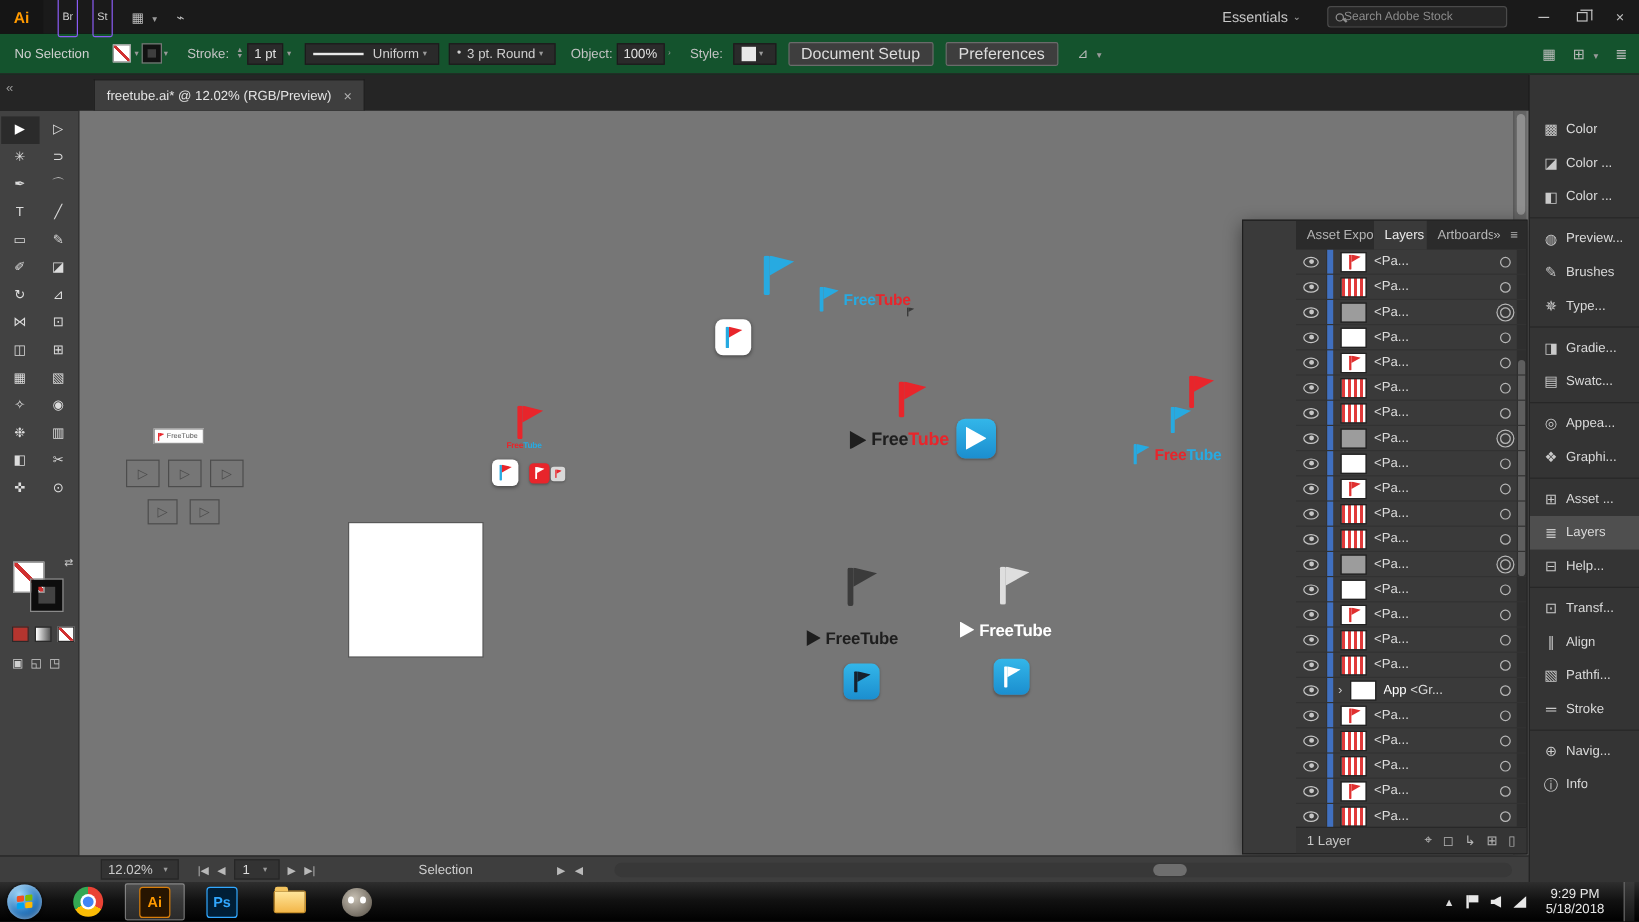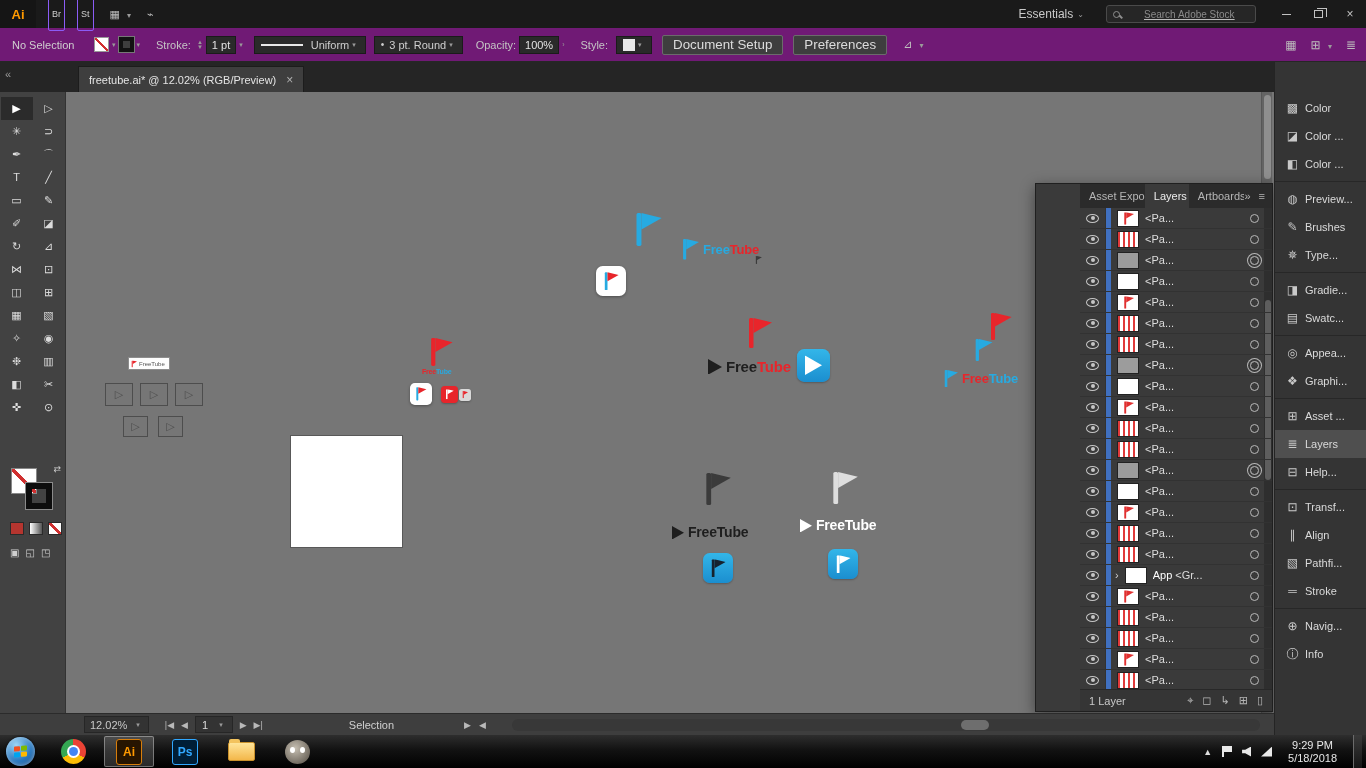--- a/index.html
+++ b/index.html
@@ -18,31 +18,31 @@
     margin-left:12px; color:#cfcfcf; }
   .mb-icon { margin-left:16px; color:#bdbdbd; font-size:11px; }
   .caret { font-size:8px; color:#9a9a9a; margin-left:4px; }
   .workspace { margin-left:auto; display:flex; align-items:center; padding:0 8px; }
   .searchbox { display:flex; align-items:center; background:#262626; border:1px solid #4a4a4a;
     border-radius:3px; height:18px; width:150px; margin:0 14px; padding:0 6px; }
   .mag { width:7px; height:7px; border:1.5px solid #8f8f8f; border-radius:50%; position:relative; flex:0 0 auto; }
   .mag::after { content:''; position:absolute; width:4px; height:1.5px; background:#8f8f8f;
     transform:rotate(45deg); right:-4px; bottom:-1px; }
   .search-input { background:transparent; border:none; outline:none; color:#bbb; font-size:10px;
-    margin-left:24px; width:118px; font-family:"Liberation Sans",sans-serif;text-decoration:underline; }
+    margin-left:0; width:118px; font-family:"Liberation Sans",sans-serif; }
   .search-input::placeholder { color:#8b8b8b; }
   .winbtns { display:flex; height:28px; }
   .winbtn { width:32px; height:28px; display:flex; align-items:center; justify-content:center; color:#c2c2c2; }
   .min-glyph { width:9px; height:1px; background:#c2c2c2; display:block; }
   .restore-glyph { width:9px; height:8px; border:1px solid #c2c2c2; position:relative; display:block; }
   .restore-glyph::before { content:''; position:absolute; top:-3px; left:2px; width:9px; height:8px;
     border:1px solid #c2c2c2; border-bottom:none; border-left:none; }
 
   
-  .controlbar { position:absolute; top:28px; left:0; right:0; height:34px; background:#701a75;
+  .controlbar { position:absolute; top:28px; left:0; right:0; height:34px; background:#14532d;
     border-bottom:1px solid #262626; display:flex; align-items:center; color:#cfcfcf; font-size:11px; z-index:19; }
   .cb-status { margin-left:12px; width:78px; }
   .swatch-wrap { display:flex; align-items:center; margin-left:4px; }
   .fill-swatch { width:15px; height:15px; background:#fff; border:1px solid #999; position:relative; }
   .fill-swatch::after { content:''; position:absolute; inset:0;
     background:linear-gradient(45deg,transparent 44%,#d03030 44%,#d03030 56%,transparent 56%); }
   .stroke-swatch { width:15px; height:15px; background:#3e3e3e; border:4px solid #121212; outline:1px solid #777; }
   .cb-caret { font-size:7px; color:#9a9a9a; margin:0 3px; }
   .cb-label { margin-left:13px; color:#c4c4c4; }
   .stepper { display:flex; flex-direction:column; font-size:6px; color:#9a9a9a; line-height:5px; margin-left:6px; }
@@ -266,21 +266,21 @@
     <div class="combo">
       <span class="line-preview"></span>
       <span>Uniform</span>
       <span class="cb-caret">▾</span>
     </div>
     <div class="combo">
       <span class="dot">•</span>
       <span>3 pt. Round</span>
       <span class="cb-caret">▾</span>
     </div>
-    <span class="cb-label">Opacity:</span>
+    <span class="cb-label">Object:</span>
     <span class="cb-input">100%</span>
     <span class="cb-caret">›</span>
     <span class="cb-label">Style:</span>
     <div class="combo" style="width:36px;">
       <span style="width:12px;height:12px;background:#e8e8e8;display:block;"></span>
       <span class="cb-caret">▾</span>
     </div>
     <button class="cb-btn">Document Setup</button>
     <button class="cb-btn">Preferences</button>
     <span class="mb-icon">⊿ <span class="caret">▾</span></span>

